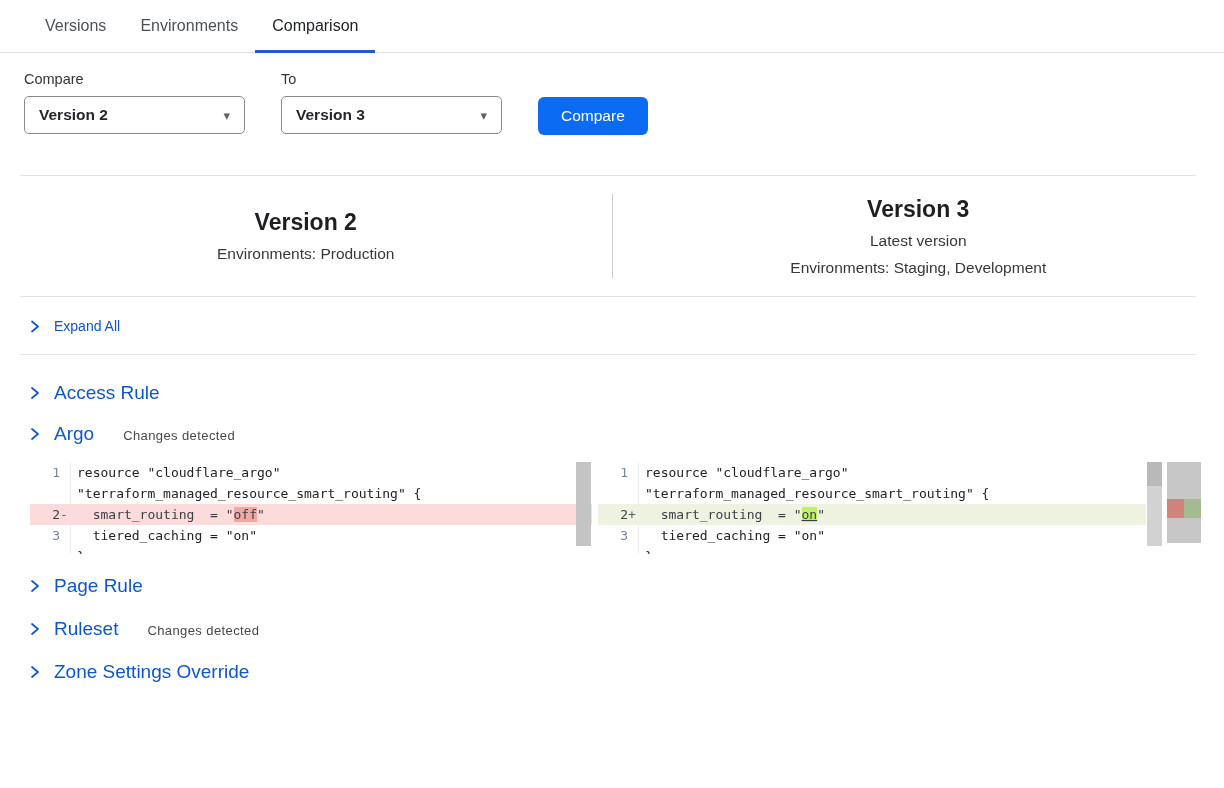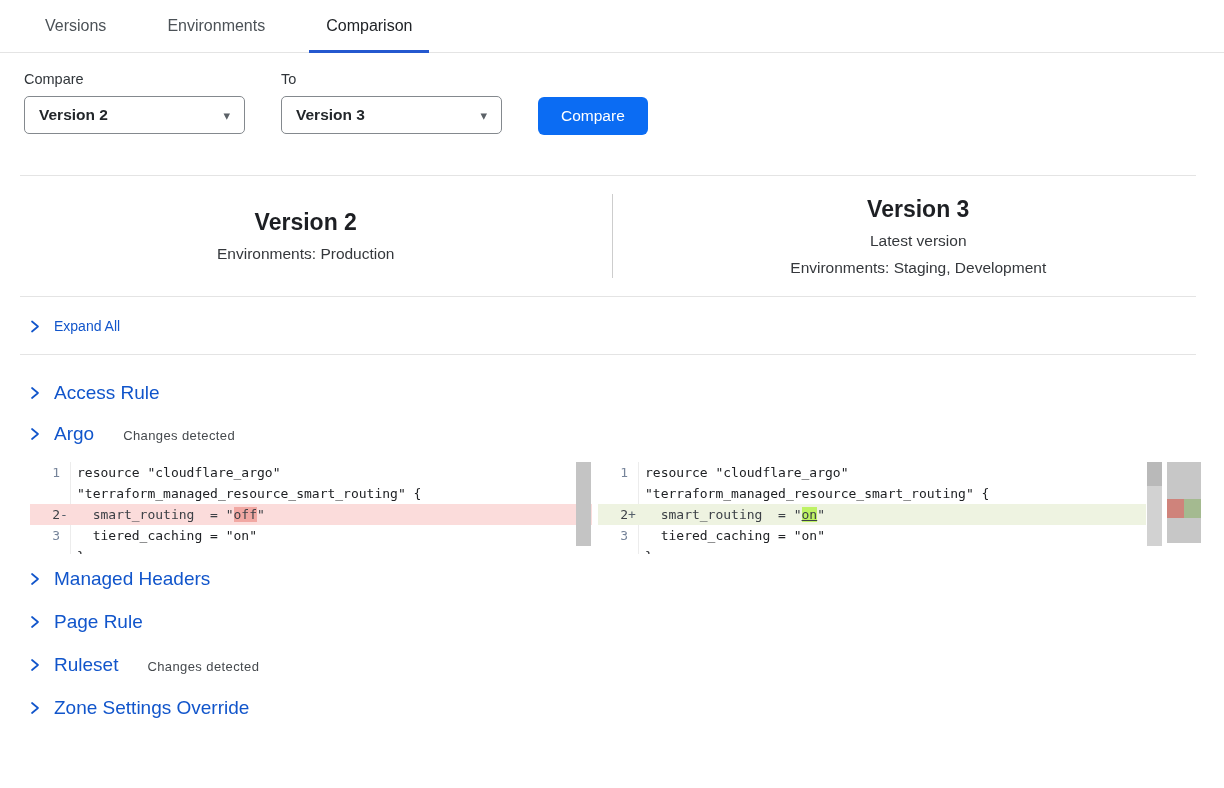--- a/index.html
+++ b/index.html
@@ -10,21 +10,20 @@
     color: #1d1f23;
     overflow: hidden;
   }
   .page { width: 1224px; height: 788px; position: relative; }
 
   
   .tabs {
     display: flex; align-items: flex-end;
     padding-left: 28px; height: 53px;
     border-bottom: 1px solid #e4e4e4;
-    gap: 27px;
   }
   .tab {
     font-size: 16px; color: #4c5257;
     padding: 14px 17px 15px 17px;
     cursor: pointer; position: relative;
     border-bottom: 3px solid transparent;
     margin-bottom: -1px;
   }
   .tab.active { color: #202327; border-bottom-color: #2458cf; }
 
@@ -283,26 +282,20 @@
         <div class="thumb"></div>
       </div>
       <div class="overview-ruler">
         <div class="ruler-mark red"></div>
         <div class="ruler-mark green"></div>
       </div>
     </div>
 
   </div>
 
-  <div class="section-row">
-    <svg class="chev" width="13" height="16" viewBox="0 0 13 16">
-      <polyline points="4,3 10,8 4,13" fill="none" stroke="#1155cb" stroke-width="1.7" stroke-linecap="round" stroke-linejoin="round"></polyline>
-    </svg>
-    <span class="label">Managed Headers</span>
-  </div>
 
   <div class="section-row mt20">
     <svg class="chev" width="13" height="16" viewBox="0 0 13 16">
       <polyline points="4,3 10,8 4,13" fill="none" stroke="#1155cb" stroke-width="1.7" stroke-linecap="round" stroke-linejoin="round"></polyline>
     </svg>
     <span class="label">Page Rule</span>
   </div>
 
   <div class="section-row mt20">
     <svg class="chev" width="13" height="16" viewBox="0 0 13 16">

